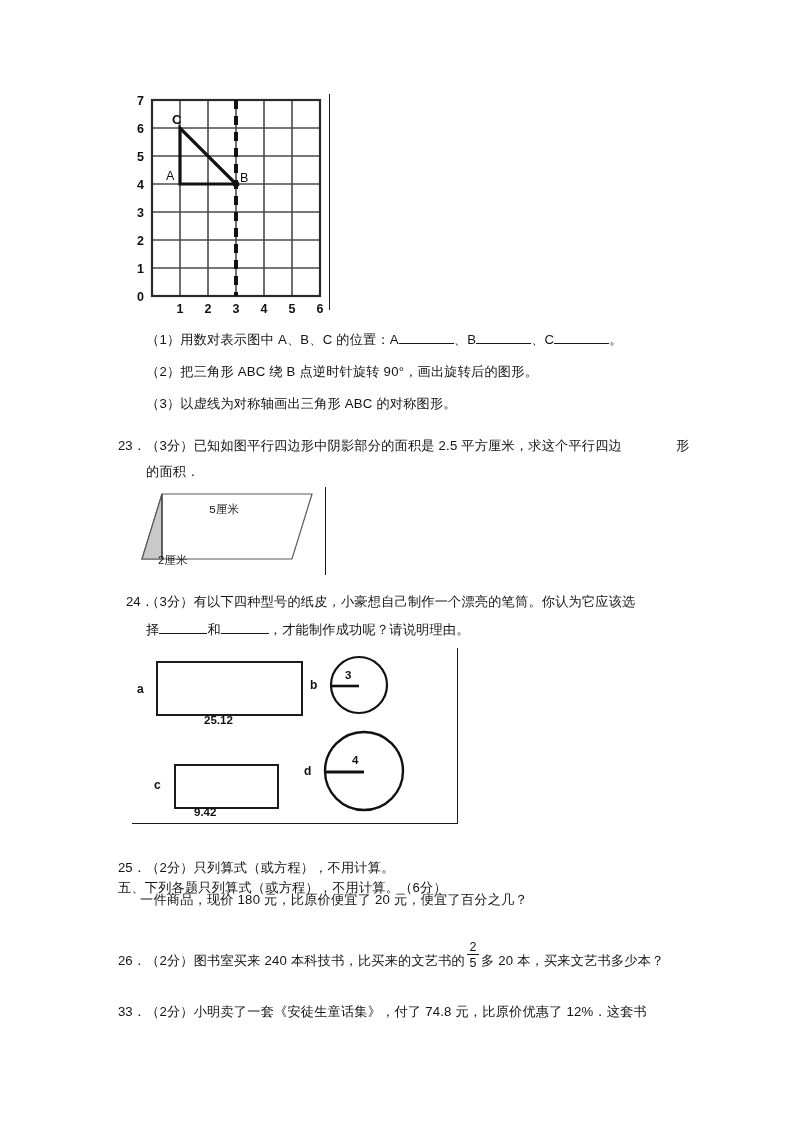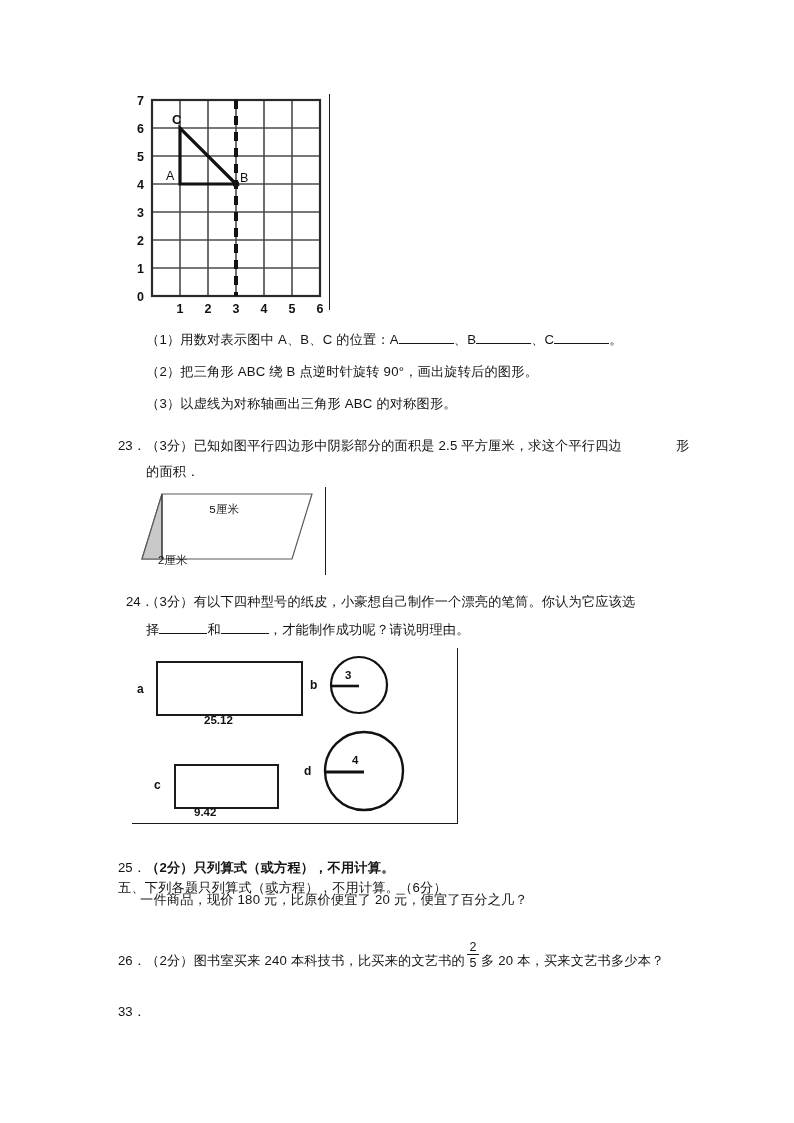--- a/index.html
+++ b/index.html
@@ -292,21 +292,22 @@
     <span class="tag" style="left:172px; top:116px;">d</span>
     <span class="rad" style="left:220px; top:106px;">4</span>
 
     <div class="rightrule"></div>
     <div class="baserule"></div>
   </div>
 
   <div class="qline" style="left:118px; top:836px;margin-top:42px;">五、下列各题只列算式（或方程），不用计算。（6分）</div>
 
   <div class="qnum" style="left:118px; top:858px;">25．</div>
-  <div class="qline" style="left:146px; top:858px;font-weight:bold;"><span>（2分）</span><span>只列算式（或方程），不用计算。</span></div>
+  <div class="qline" style="left:146px; top:858px;"><span>（2分）</span><span>只列算式（或方程），不用计算。</span></div>
   <div class="qline" style="left:140px; top:890px;">一件商品，现价 180 元，比原价便宜了 20 元，便宜了百分之几？</div>
 
   <div class="qnum" style="left:118px; top:951px;">26．</div>
   <div class="qline" style="left:146px; top:951px;"><span>（2分）</span><span>图书室买来 240 本科技书，比买来的文艺书的</span><span class="frac"><span class="num">2</span><span class="bar"></span><span class="den">5</span></span><span>多 20 本，买来文艺书多少本？</span></div>
 
   <div class="qnum" style="left:118px; top:1002px;">33．</div>
+  <div class="qline" style="left:146px; top:1002px;"><span>（2分）</span><span>小明卖了一套《安徒生童话集》，付了 74.8 元，比原价优惠了 12%．这套书</span></div>
 
 </div>
 
 </body></html>

